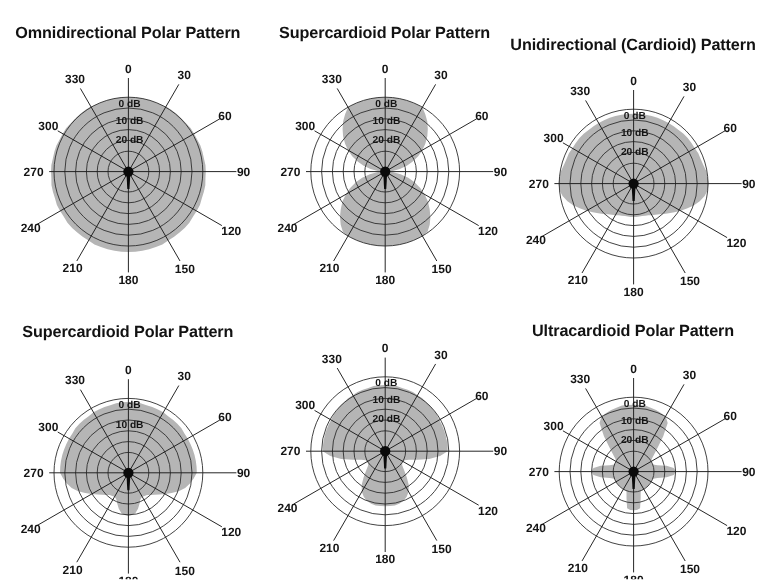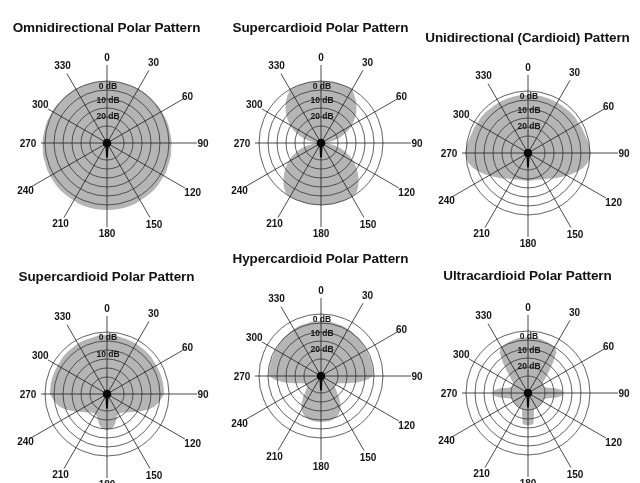--- a/index.html
+++ b/index.html
@@ -197,21 +197,20 @@
         <line x1="107.0" y1="100.3" x2="68.0" y2="32.7" stroke="#1c1c1c" stroke-width="0.8"></line>
         <text x="63.5" y="28.4" text-anchor="middle" class="deg">330</text>
         <text x="109" y="48" text-anchor="middle" class="db">0 dB</text>
         <text x="109" y="65" text-anchor="middle" class="db">10 dB</text>
         <circle cx="108" cy="102" r="4.3" fill="#0a0a0a"></circle>
         <path d="M106.4,104 L109.6,104 L108.9,116.5 L107.1,116.5 Z" fill="#0a0a0a"></path>
       </svg>
   </section>
 
   <section class="chart r2 c4">
-    <h2 class="title">Hypercardioid Polar Pattern</h2>
     <svg class="plot" width="216" height="206" viewBox="0 0 216 206">
         <path d="M108.0,46.8L112.8,47.0L117.6,47.7L122.1,49.3L126.7,50.7L131.1,52.6L135.0,55.3L138.9,57.8L142.3,61.2L145.7,64.3L148.4,68.1L151.2,71.8L153.1,76.0L155.2,80.0L156.9,84.2L158.3,88.5L159.3,93.0L159.9,97.5L160.1,102.0L153.7,106.0L144.6,108.5L134.9,109.2L127.8,109.2L124.3,109.6L123.0,110.7L122.2,112.0L122.2,114.0L123.8,117.8L125.9,123.4L127.6,129.9L127.5,135.8L125.8,140.2L123.1,143.4L119.7,145.7L116.0,147.2L112.0,147.7L108.0,147.9L104.0,147.7L100.0,147.2L96.3,145.7L92.9,143.4L90.2,140.2L88.5,135.8L88.4,129.9L90.1,123.4L92.2,117.8L93.8,114.0L93.8,112.0L93.0,110.7L91.7,109.6L88.2,109.2L81.1,109.2L71.4,108.5L62.3,106.0L55.9,102.0L56.1,97.5L56.7,93.0L57.7,88.5L59.1,84.2L60.8,80.0L62.9,76.0L64.8,71.8L67.6,68.1L70.3,64.3L73.7,61.2L77.1,57.8L81.0,55.3L84.9,52.6L89.3,50.7L93.9,49.3L98.4,47.7L103.2,47.0Z" fill="#b5b5b5" filter="url(#soften)"></path>
         <circle cx="108" cy="102" r="62.0" fill="none" stroke="#2e2e2e" stroke-width="0.75"></circle>
         <circle cx="108" cy="102" r="53.0" fill="none" stroke="#2e2e2e" stroke-width="0.75"></circle>
         <circle cx="108" cy="102" r="44.0" fill="none" stroke="#2e2e2e" stroke-width="0.75"></circle>
         <circle cx="108" cy="102" r="35.0" fill="none" stroke="#2e2e2e" stroke-width="0.75"></circle>
         <circle cx="108" cy="102" r="26.0" fill="none" stroke="#2e2e2e" stroke-width="0.75"></circle>
         <circle cx="108" cy="102" r="17.0" fill="none" stroke="#2e2e2e" stroke-width="0.75"></circle>
         <line x1="108.0" y1="100.0" x2="108.0" y2="24.0" stroke="#1c1c1c" stroke-width="0.8"></line>
         <text x="108.0" y="19.5" text-anchor="middle" class="deg">0</text>

